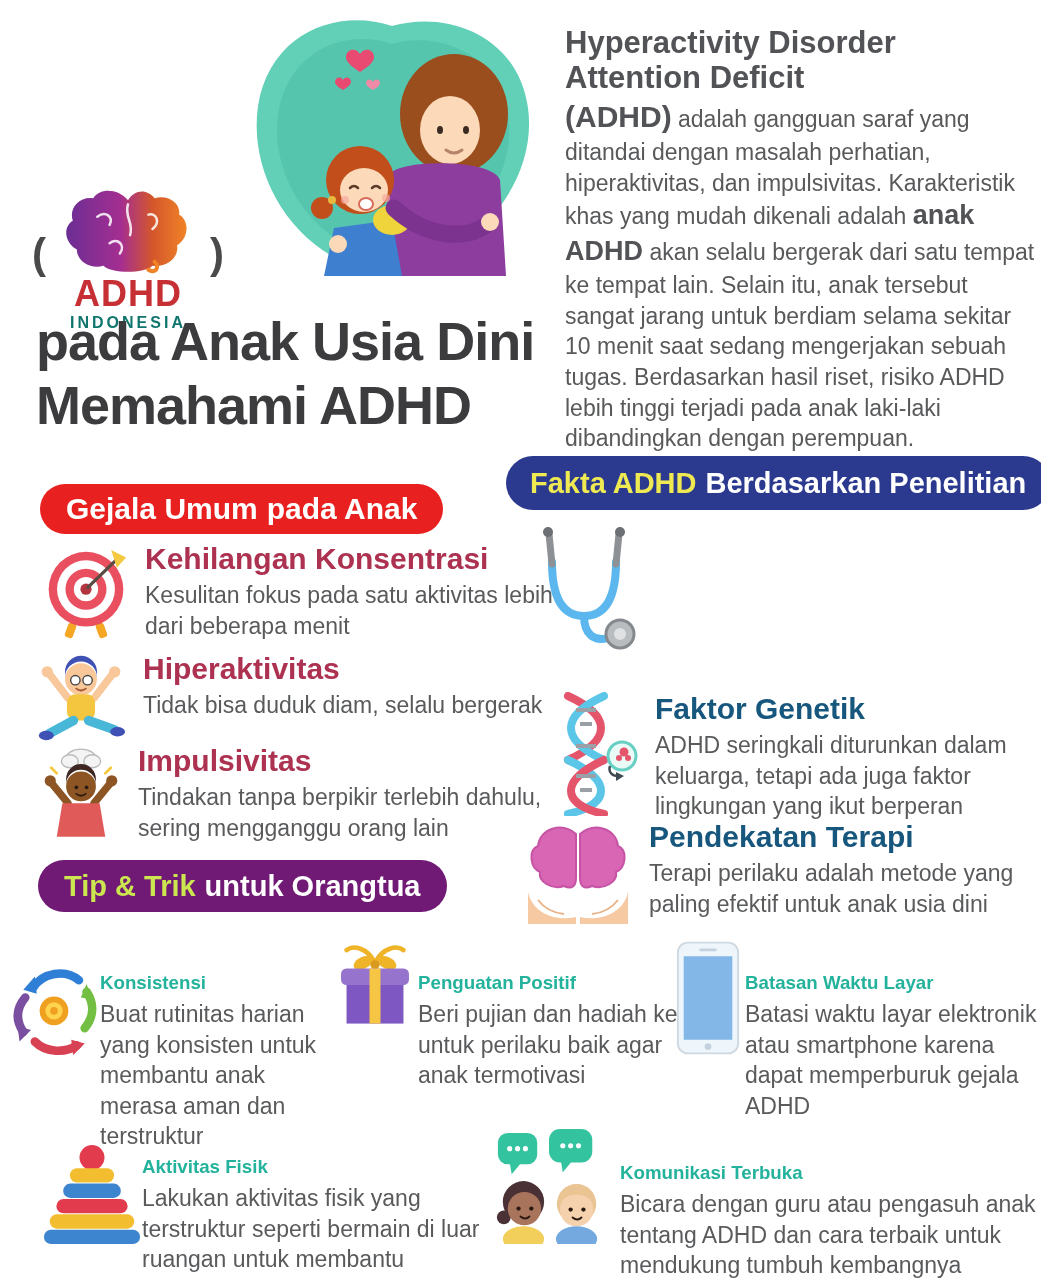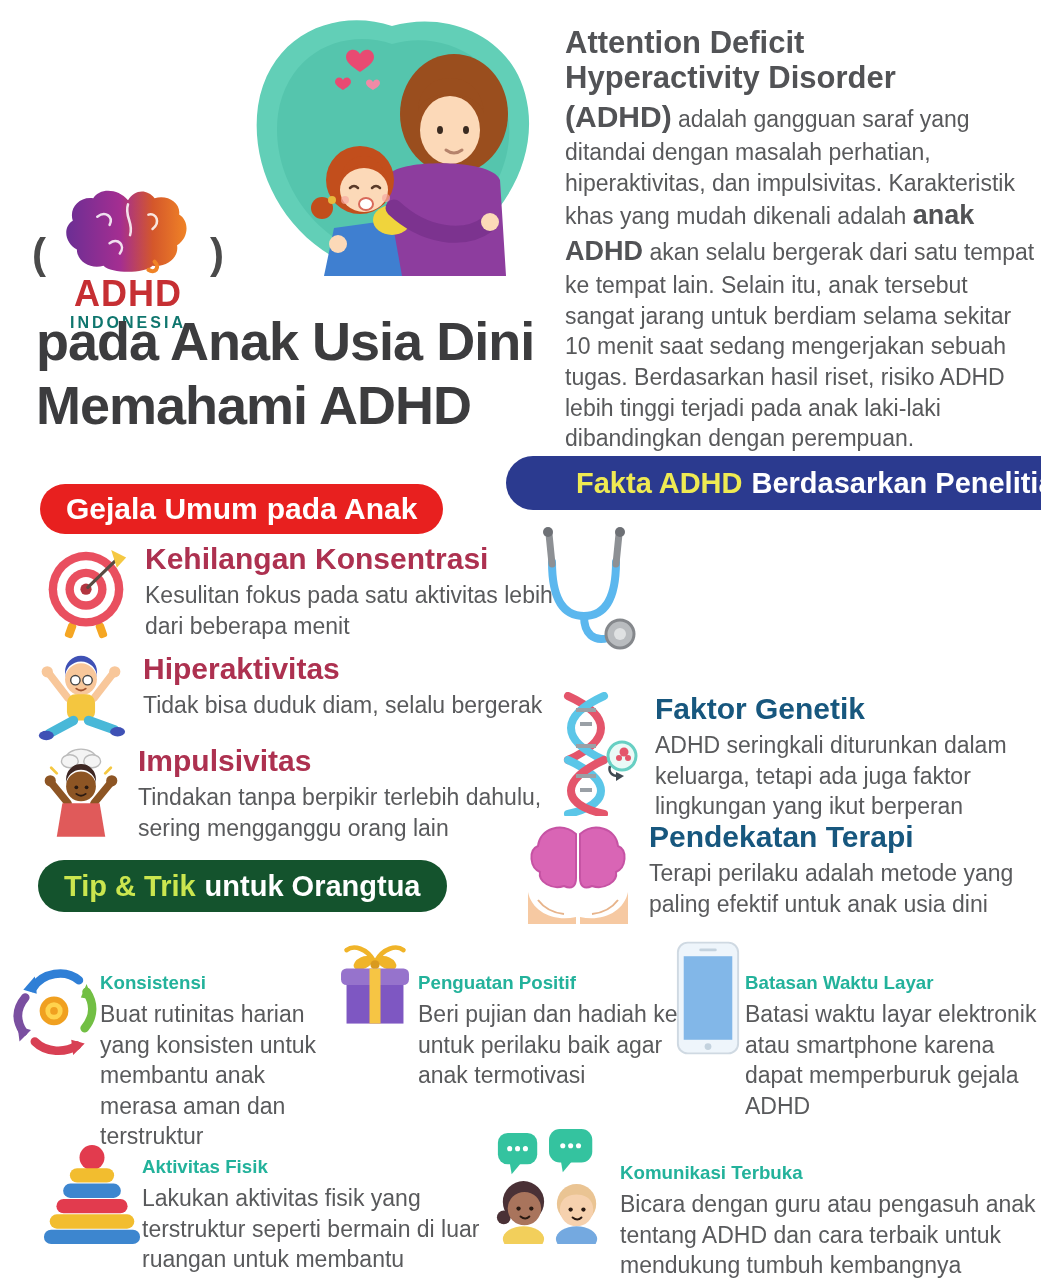--- a/index.html
+++ b/index.html
@@ -28,22 +28,22 @@
   .intro p { font-size:23px; line-height:1.33; color:#58595b; margin-top:2px; }
   .intro .bold-start { font-size:30px; font-weight:bold; color:#525356; }
   .intro .bold-mid { font-size:27px; font-weight:bold; color:#525356; }
   
   .badge { position:absolute; display:inline-flex; align-items:center; border-radius:30px;
            font-weight:bold; white-space:nowrap; }
   .badge .rest { color:#fff; margin-left:9px; }
   .badge-red  { left:40px;  top:484px; height:50px; padding:0 26px; background:#e8201f; font-size:30px; }
   .badge-red  .hl { color:#ffffff; }
   .badge-navy { left:506px; top:456px; height:54px; padding:0 24px; background:#2b3a8f; font-size:29px; }
-  .badge-navy .hl { color:#efea52;margin-left:46px; }
-  .badge-teal { left:38px;  top:860px; height:52px; padding:0 26px; background:#14532d; font-size:29px; }
+  .badge-navy .hl { color:#efea52; }
+  .badge-teal { left:38px;  top:860px; height:52px; padding:0 26px; background:#701a75; font-size:29px; }
   .badge-teal .hl { color:#cbe64f; }
   
   .item { position:absolute; display:flex; gap:17px; align-items:flex-start; }
   .item .icon { flex:0 0 auto; }
   .item h3 { font-size:30px; font-weight:bold; margin-bottom:5px; line-height:1.1; }
   .item p  { font-size:23px; line-height:1.33; color:#595a5c; }
   .g-item h3 { color:#ad3150; }
   .f-item h3 { color:#17577e; }
   .tip h3 { color:#23b29b; }
   .tip { position:absolute;margin-top:36px; }
@@ -116,22 +116,22 @@
     <div class="logo-name">ADHD</div>
     <div class="logo-sub">INDONESIA</div>
   </div>
 
   <div class="main-title">
     <div>pada Anak Usia Dini</div>
     <div>Memahami ADHD</div>
   </div>
 
   <div class="intro">
+    <div class="hline">Hyperactivity Disorder</div>
     <div class="hline">Attention Deficit</div>
-    <div class="hline">Hyperactivity Disorder</div>
     <p><span class="bold-start">(ADHD)</span><span> adalah gangguan saraf yang ditandai dengan masalah perhatian, hiperaktivitas, dan impulsivitas. Karakteristik khas yang mudah dikenali adalah </span><span class="bold-mid">anak ADHD</span><span> akan selalu bergerak dari satu tempat ke tempat lain. Selain itu, anak tersebut sangat jarang untuk berdiam selama sekitar 10 menit saat sedang mengerjakan sebuah tugas. Berdasarkan hasil riset, risiko ADHD lebih tinggi terjadi pada anak laki-laki dibandingkan dengan perempuan.</span></p>
   </div>
 
   <div class="badge badge-red">
     <span class="hl">Gejala Umum</span>
     <span class="rest">pada Anak</span>
   </div>
 
   <div class="item g-item" style="left:36px; top:652px; width:540px;">
     <span class="icon">

